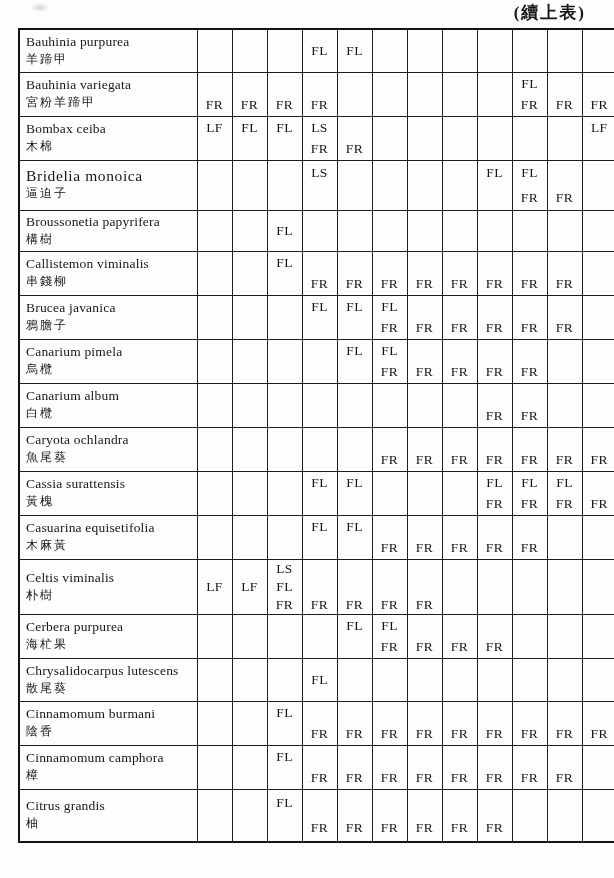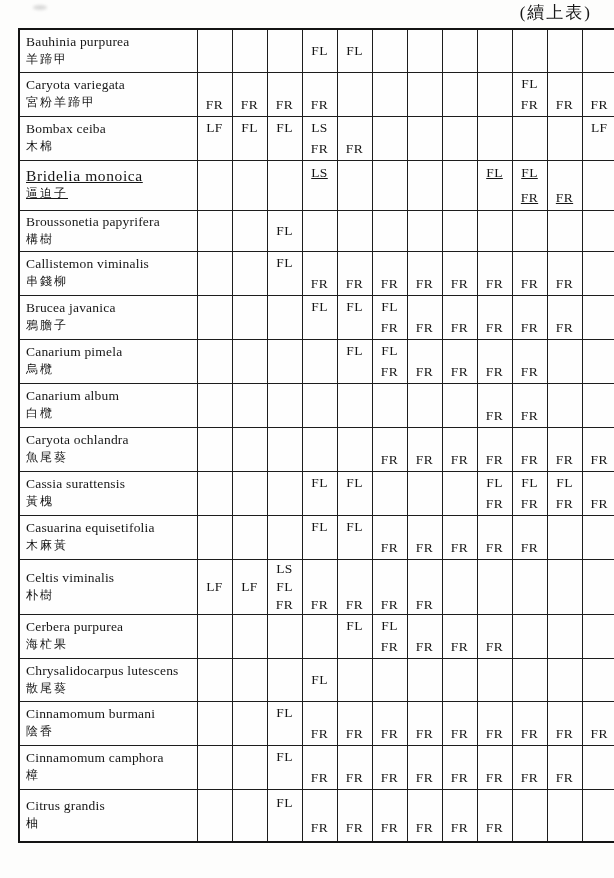--- a/index.html
+++ b/index.html
@@ -9,37 +9,37 @@
     background:#fdfdfc;
     font-family:"Liberation Serif", serif;
     color:#161616;
     overflow:hidden;
   }
   .artifact {
     position:absolute; left:33px; top:5px; width:14px; height:5px;
     background:#bdbdbd; border-radius:50%; filter:blur(1.5px); opacity:.55;
   }
   .note {
-    position:absolute; top:1px; right:22px;
-    font-size:17px; letter-spacing:2px; font-weight:400;
+    position:absolute; top:1px; right:28px;
+    font-size:17px; letter-spacing:2px; font-weight:700;
   }
   table.phen {
     position:absolute; top:28px; left:18px;
     border-collapse:collapse;
     width:598px; table-layout:fixed;
     background:#fefefe;
     border:2.4px solid #141414;
   }
   td { border:1.5px solid #1d1d1d; padding:0; vertical-align:middle; }
   td.species { width:178px; }
   td.m { width:35px; }
   tr.lines-1 td { height:43px; }
   tr.lines-2 td { height:44px; }
   tr.lines-3 td { height:55px; }
-  tr:nth-child(4) td { height:50px;text-decoration:underline; }
+  tr:nth-child(4) td { height:50px; }
   tr:nth-child(5) td { height:41px; }
   tr:nth-child(18) td { height:53px; }
   .sp-inner {
     height:100%; display:flex; flex-direction:column; justify-content:center;
     padding-left:6px; padding-right:2px;
   }
   .latin { font-size:13.5px; line-height:17px; letter-spacing:.2px; white-space:nowrap; }
   tr:nth-child(4) .latin { font-size:15.5px; letter-spacing:.6px; }
   .cjk  { font-size:12px; line-height:19px; letter-spacing:2px; }
   .ci { height:100%; display:flex; flex-direction:column; justify-content:center; }
@@ -121,21 +121,21 @@
         </td>
         <td class="m">
           <div class="ci">
             <div class="cl"></div>
           </div>
         </td>
       </tr>
       <tr class="lines-2">
         <td class="species">
           <div class="sp-inner">
-            <div class="latin">Caryota variegata</div>
+            <div class="latin">Bauhinia variegata</div>
             <div class="cjk">宮粉羊蹄甲</div>
           </div>
         </td>
         <td class="m">
           <div class="ci">
             <div class="cl"></div>
             <div class="cl">FR</div>
           </div>
         </td>
         <td class="m">

